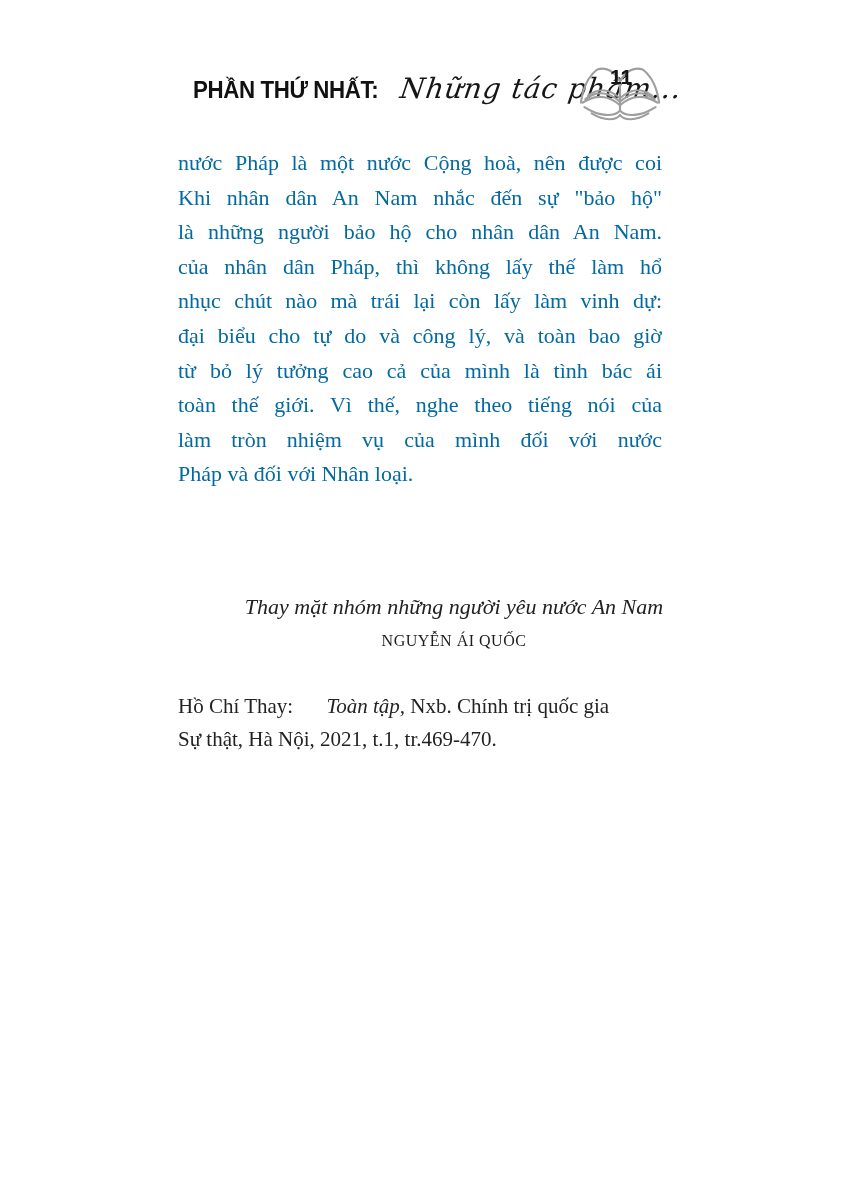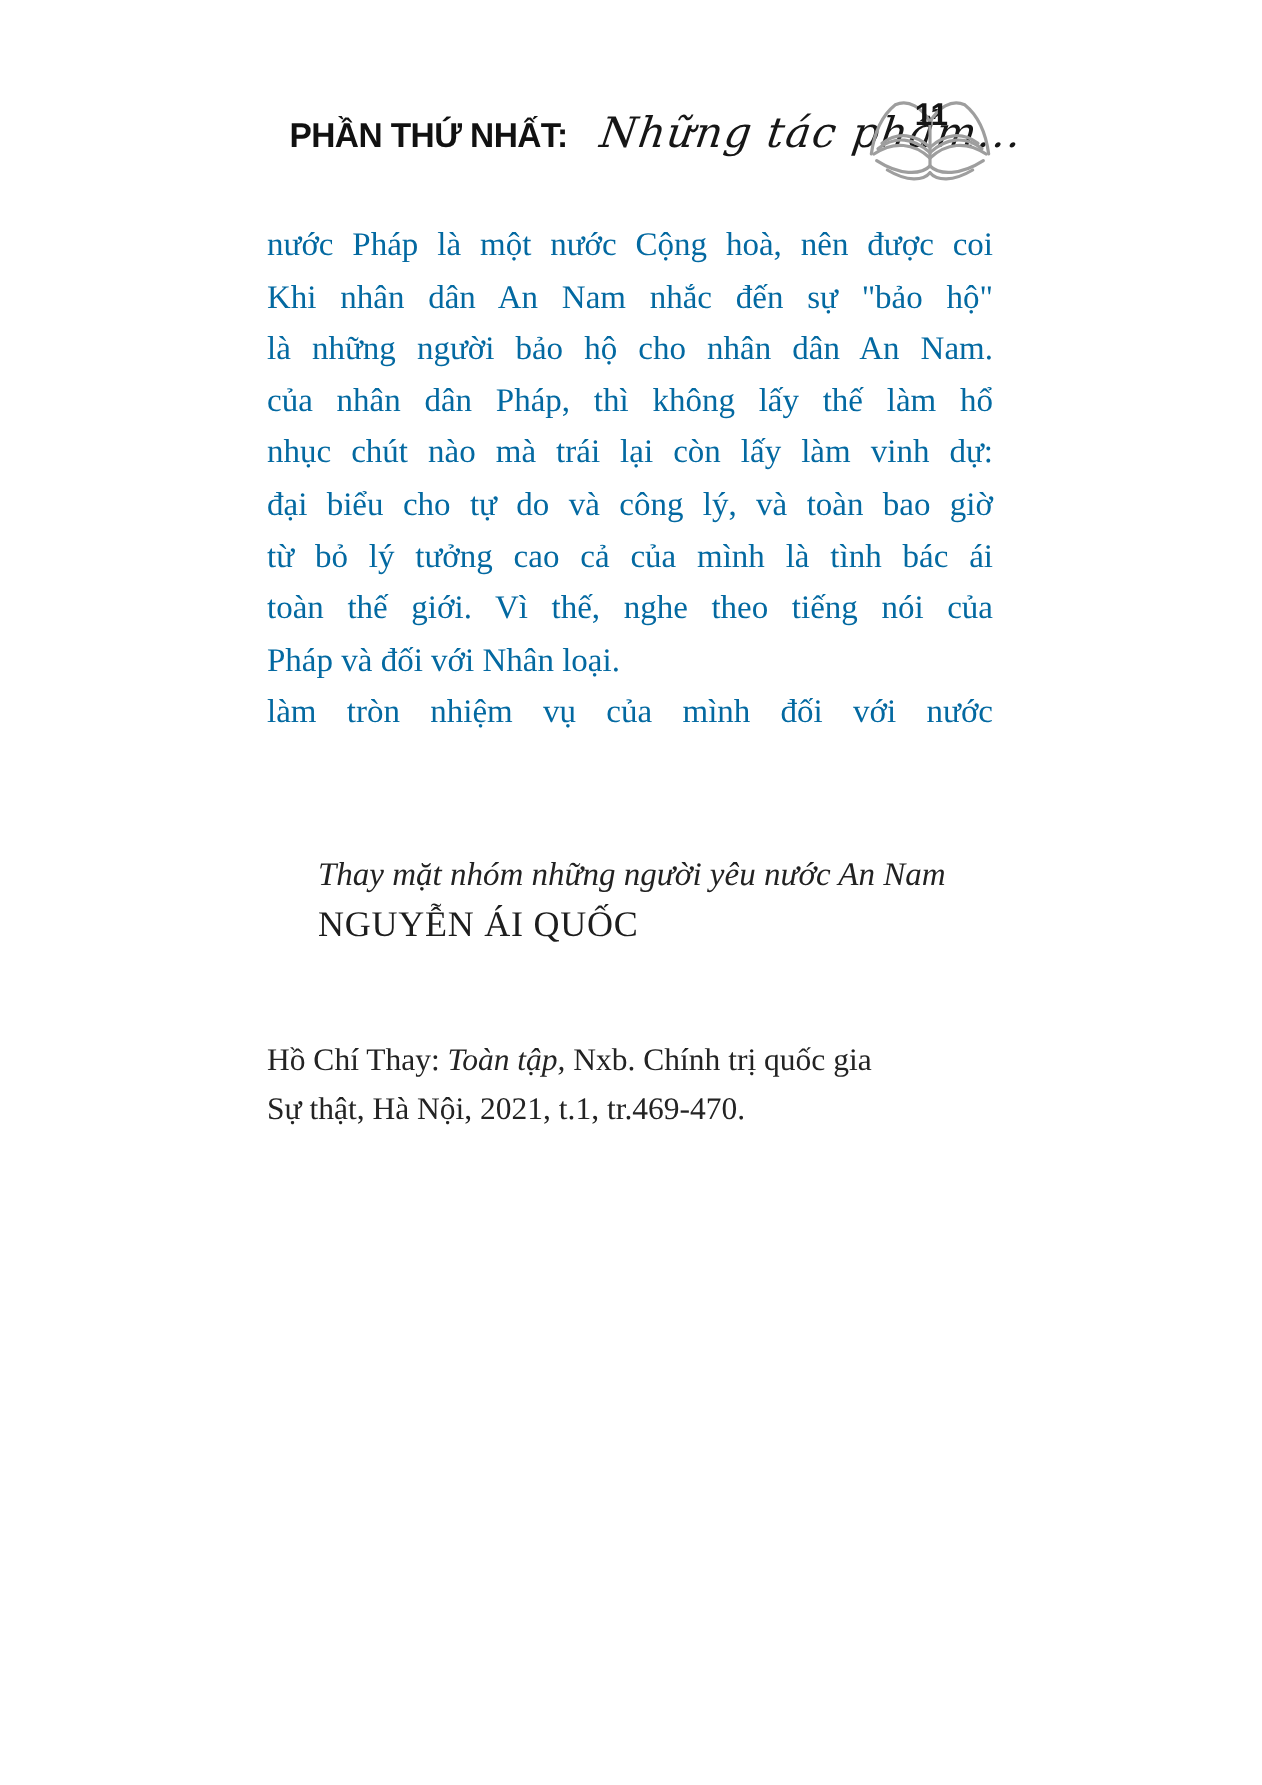--- a/index.html
+++ b/index.html
@@ -87,53 +87,53 @@
   }
   .bline.last {
     text-align: left;
     text-align-last: left;
   }
 
   
   .signature {
     position: absolute;
     left: 178px;
-    top: 568px;
+    top: 592px;
     width: 484px;
     padding-left: 34px;
     box-sizing: content-box;
-    text-align: left;
+    text-align: center;
   }
   .sig-behalf {
     font-family: "Liberation Serif", serif;
     font-style: italic;
     font-size: 22px;
     line-height: 30px;
     color: #222222;
   }
   .sig-name {
     margin-top: 3px;
     font-family: "Liberation Serif", serif;
-    font-size: 24px;
+    font-size: 16px;
     line-height: 32px;
     letter-spacing: 0.5px;
     color: #1d1d1d;
   }
 
   
   .citation {
     position: absolute;
     left: 178px;
     top: 690px;
     width: 500px;
     font-size: 21px;
     line-height: 33px;
     color: #232323;
   }
-  .citation .it { font-style: italic; }
+  .citation .it { font-style: italic; margin-left: 28px; }
 </style>
 </head>
 <body>
 
 <div class="page">
 
   <div class="runhead">
     <span class="section-label">PHẦN THỨ NHẤT:</span><span class="script-title">Những tác phẩm...</span>
   </div>
 
@@ -166,22 +166,22 @@
 
   <div class="body-text">
     <div class="bline">nước Pháp là một nước Cộng hoà, nên được coi</div>
     <div class="bline">Khi nhân dân An Nam nhắc đến sự "bảo hộ"</div>
     <div class="bline">là những người bảo hộ cho nhân dân An Nam.</div>
     <div class="bline">của nhân dân Pháp, thì không lấy thế làm hổ</div>
     <div class="bline">nhục chút nào mà trái lại còn lấy làm vinh dự:</div>
     <div class="bline">đại biểu cho tự do và công lý, và toàn bao giờ</div>
     <div class="bline">từ bỏ lý tưởng cao cả của mình là tình bác ái</div>
     <div class="bline">toàn thế giới. Vì thế, nghe theo tiếng nói của</div>
+    <div class="bline">làm tròn nhiệm vụ của mình đối với nước</div>
     <div class="bline last">Pháp và đối với Nhân loại.</div>
-    <div class="bline">làm tròn nhiệm vụ của mình đối với nước</div>
   </div>
 
   <div class="signature">
     <div class="sig-behalf">Thay mặt nhóm những người yêu nước An Nam</div>
     <div class="sig-name">NGUYỄN ÁI QUỐC</div>
   </div>
 
   <div class="citation">
     <div><span>Hồ Chí Thay: </span><span class="it">Toàn tập,</span><span> Nxb. Chính trị quốc gia</span></div>
     <div>Sự thật, Hà Nội, 2021, t.1, tr.469-470.</div>

